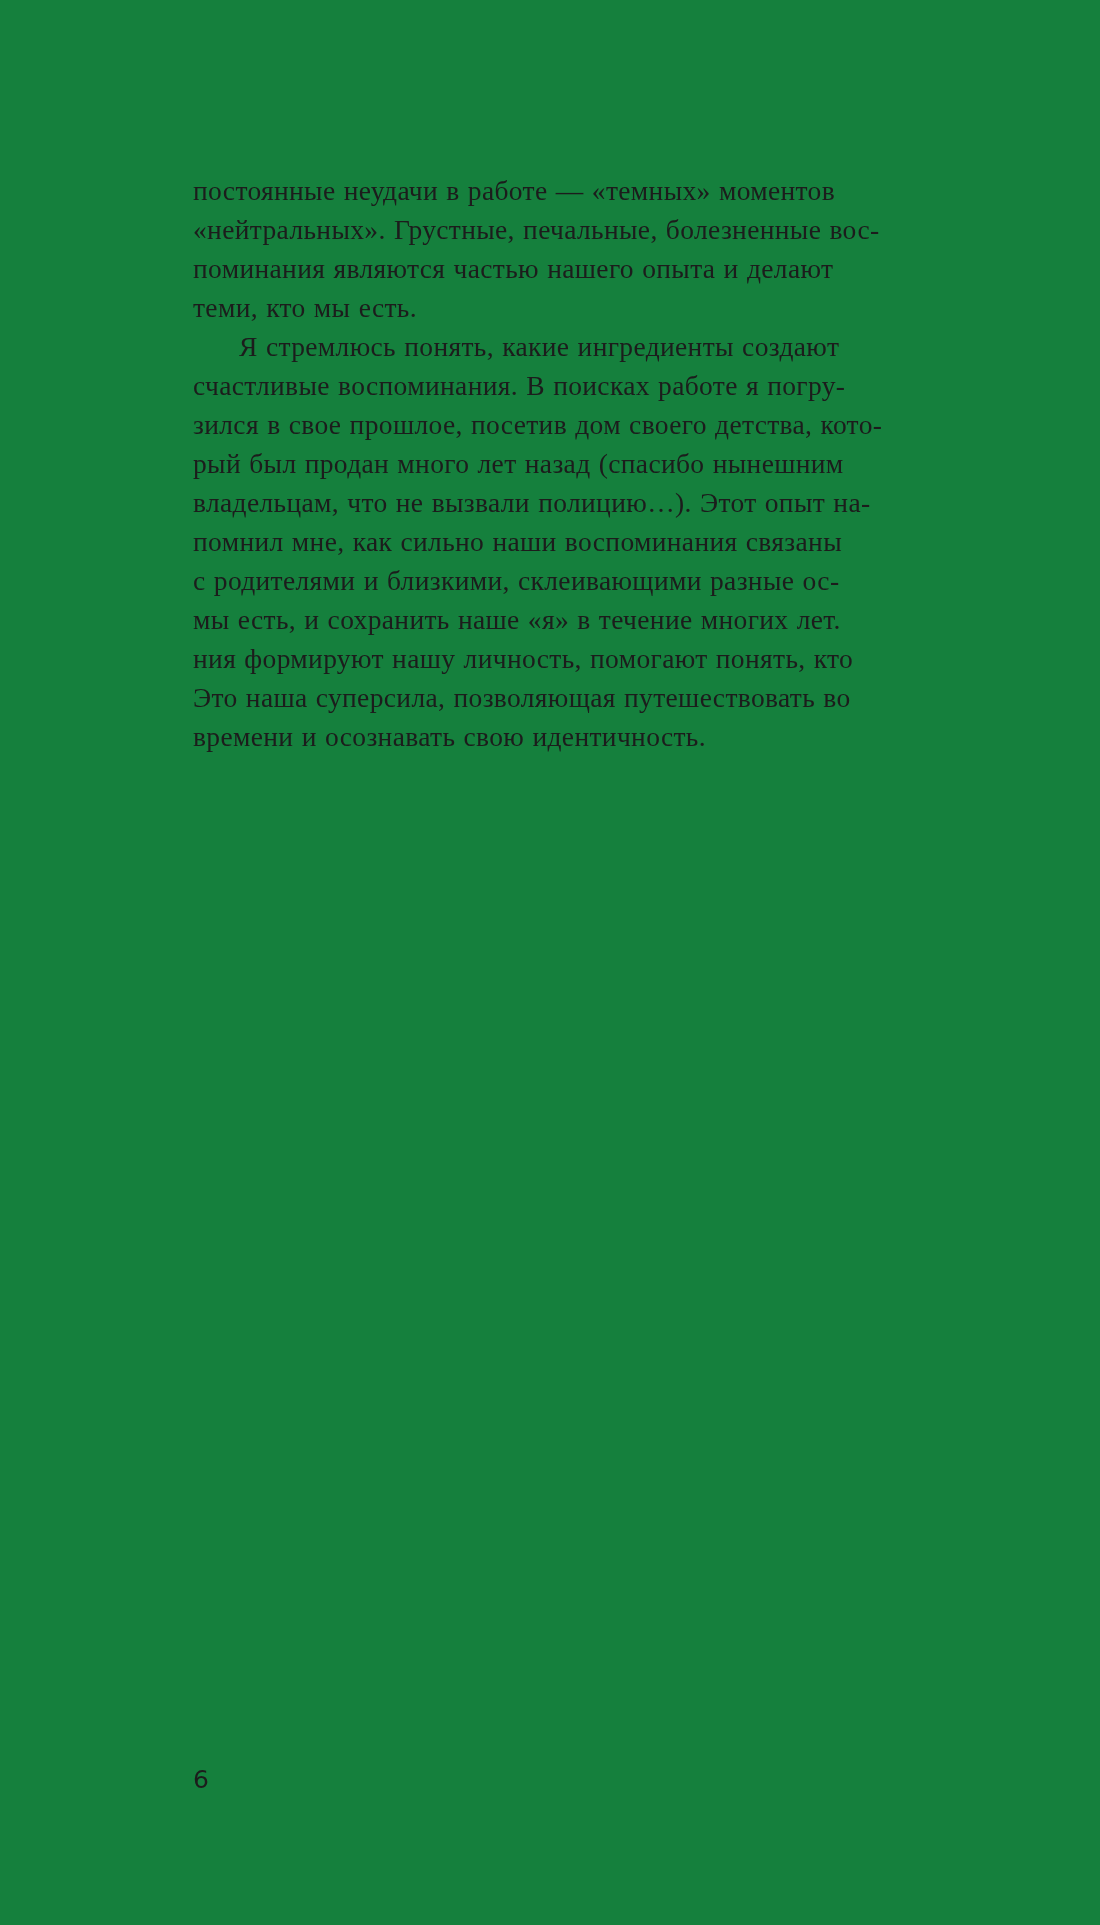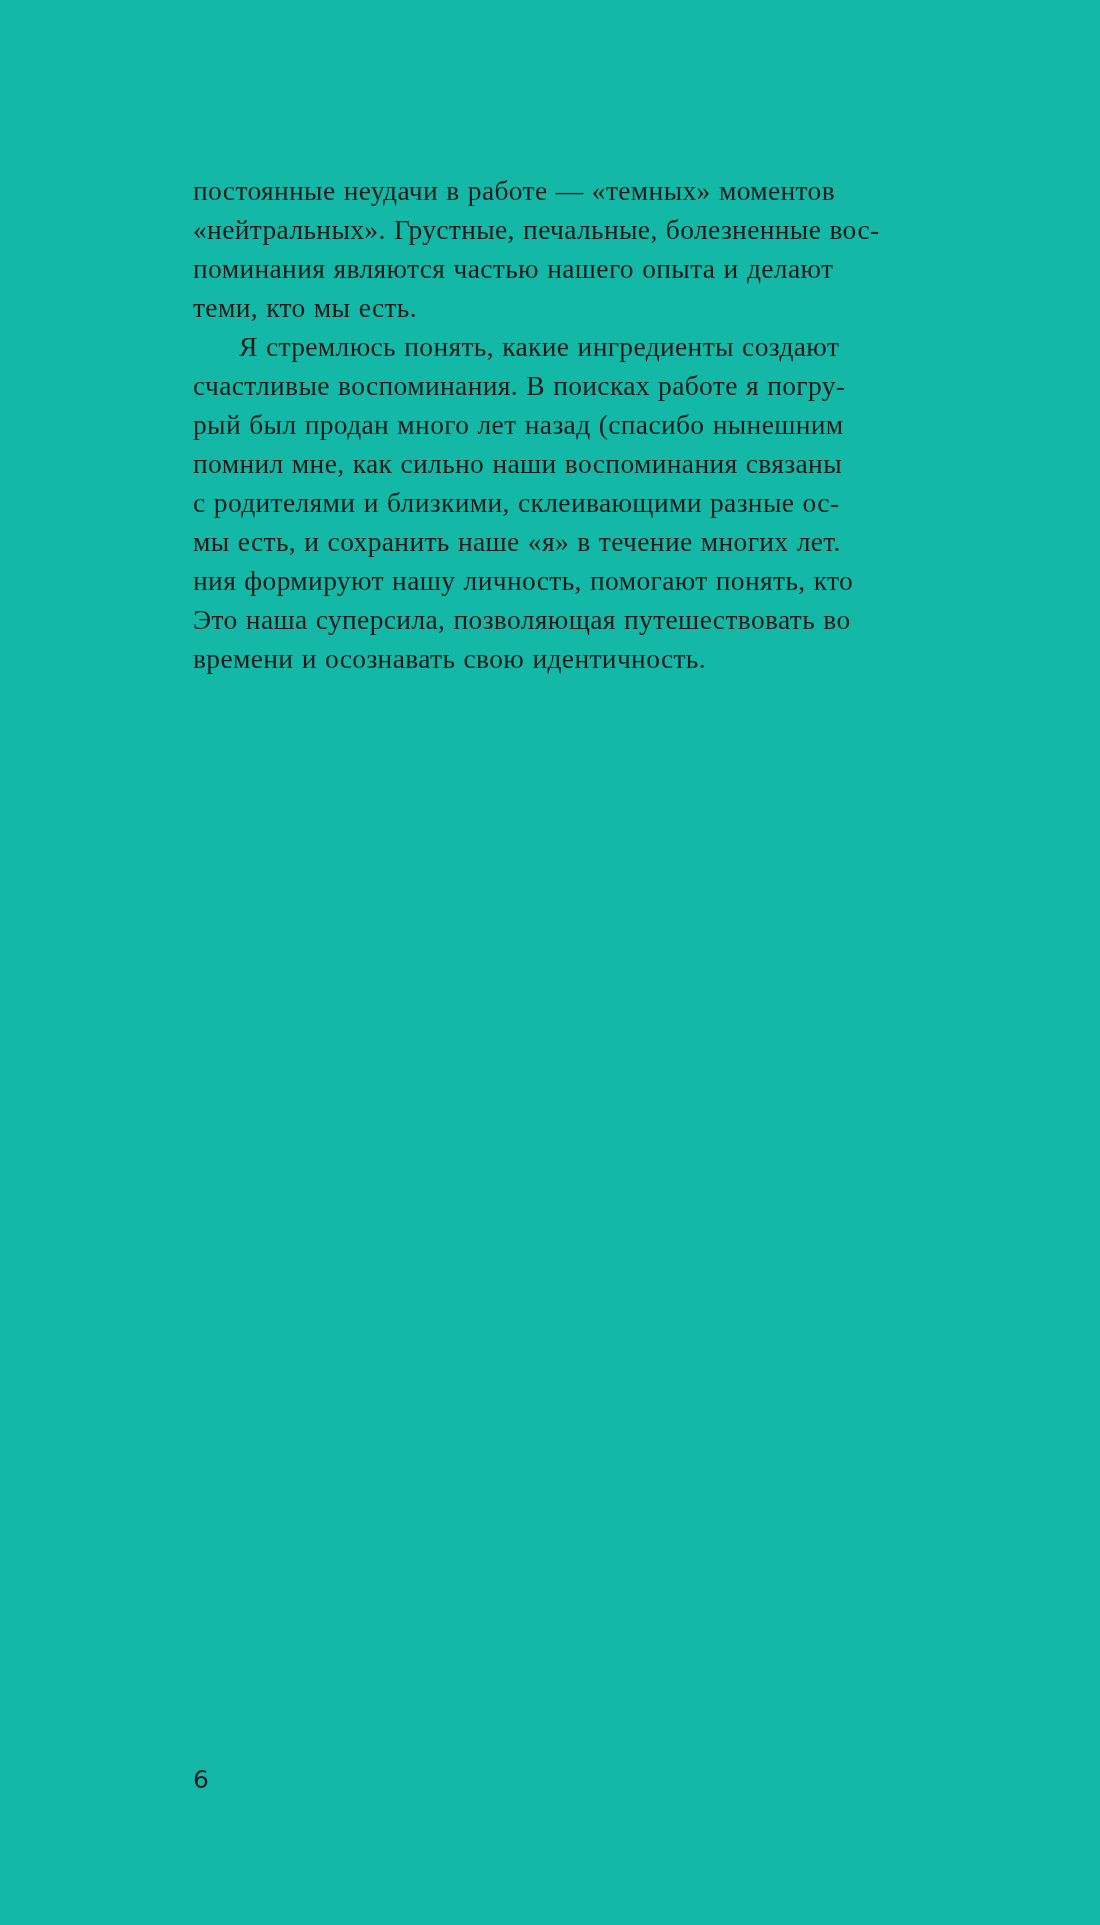--- a/index.html
+++ b/index.html
@@ -12,21 +12,21 @@
     height: 1925px;
     position: relative;
     overflow: hidden;
   }
   .page {
     position: absolute;
     left: 0;
     top: 0;
     width: 1100px;
     height: 1925px;
-    background: #14b8a6;
+    background: #15803d;
   }
   .text-block {
     position: absolute;
     left: 193px;
     top: 171px;
     width: 800px;
     font-family: "Liberation Serif", "DejaVu Serif", serif;
     font-size: 27.5px;
     line-height: 39px;
     color: #1c1c1c;
@@ -58,21 +58,23 @@
   <div class="text-block">
     <div>
       <span class="line">постоянные неудачи в работе — «темных» моментов</span>
       <span class="line">«нейтральных». Грустные, печальные, болезненные вос-</span>
       <span class="line">поминания являются частью нашего опыта и делают</span>
       <span class="line">теми, кто мы есть.</span>
     </div>
     <div>
       <span class="line indent">Я стремлюсь понять, какие ингредиенты создают</span>
       <span class="line">счастливые воспоминания. В поисках работе я погру-</span>
+      <span class="line">зился в свое прошлое, посетив дом своего детства, кото-</span>
       <span class="line">рый был продан много лет назад (спасибо нынешним</span>
+      <span class="line">владельцам, что не вызвали полицию…). Этот опыт на-</span>
       <span class="line">помнил мне, как сильно наши воспоминания связаны</span>
       <span class="line">с родителями и близкими, склеивающими разные ос-</span>
       <span class="line">мы есть, и сохранить наше «я» в течение многих лет.</span>
       <span class="line">ния формируют нашу личность, помогают понять, кто</span>
       <span class="line">Это наша суперсила, позволяющая путешествовать во</span>
       <span class="line">времени и осознавать свою идентичность.</span>
     </div>
   </div>
 
   <div class="page-number">6</div>

